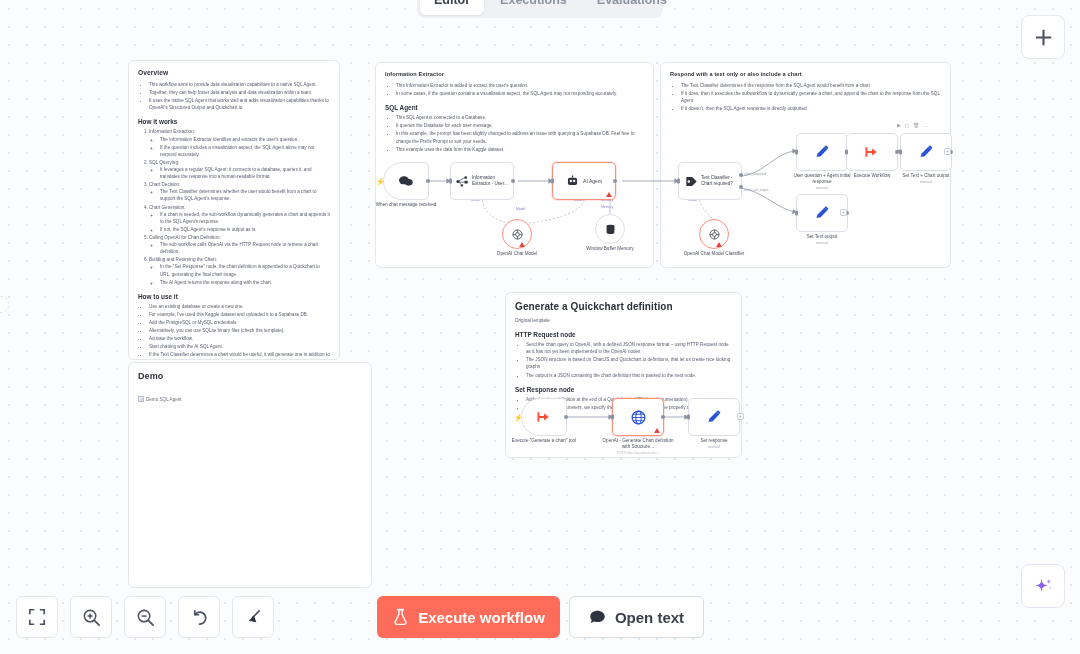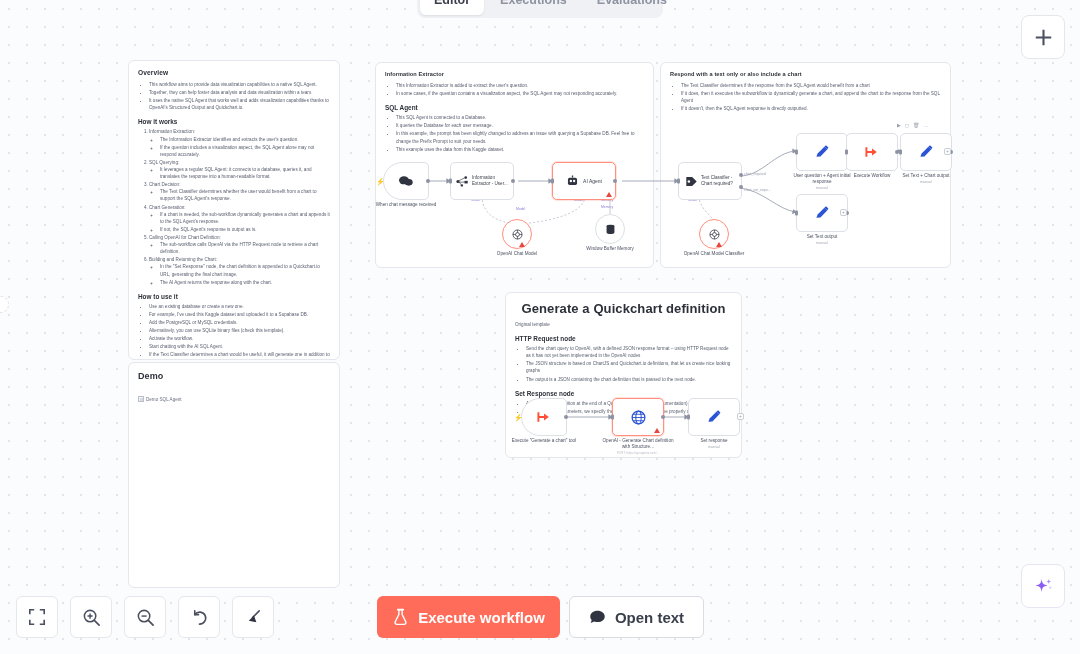--- a/index.html
+++ b/index.html
@@ -67,42 +67,42 @@
     font-size:4.6px; line-height:1.55; color:#5b6070; margin:0;
   }
   .note ul { margin:0 0 0 7px; padding:0 0 0 4px; }
   .note ol { margin:0 0 0 7px; padding:0 0 0 4px; }
   .note li { margin-bottom:1px; }
   .note-sub { font-size:4.6px; color:#ff6d5a; margin:0 0 4px 0; }
 
   
   #note-overview { left:128px; top:60px; width:212px; height:300px; }
   #note-overview h3 { font-size:6.6px; }
-  #note-demo { left:128px; top:362px; width:212px; height:226px; }
+  #note-demo { left:128px; top:362px; width:244px; height:226px; }
   #note-demo h3 { font-size:9px; margin-bottom:7px; }
 
   .broken-img {
     display:inline-flex; align-items:center; gap:2px;
     font-size:4.6px; color:#6b7080;
   }
   .broken-img .ph {
     width:6px; height:6px; border:1px solid #b9bec9;
     display:inline-block; position:relative; background:#f4f5f8;
   }
   .broken-img .ph:after {
     content:""; position:absolute; left:1px; top:1px;
     width:3px; height:3px; background:#d7dae1;
   }
 
   
   #note-extractor { left:375px; top:62px; width:279px; height:206px; }
   #note-respond   { left:660px; top:62px; width:291px; height:206px; }
   #note-quickchart{ left:505px; top:292px; width:237px; height:166px; }
   #note-extractor h3, #note-respond h3 { font-size:5.6px; }
-  #note-quickchart h3 { font-size:13px;text-align:center; }
+  #note-quickchart h3 { font-size:10px; }
 
   
   .node {
     position:absolute;
     width:52px; height:38px;
     background:#ffffff;
     border:1px solid #dcdfe6;
     border-radius:5px;
     display:flex; align-items:center; justify-content:center;
     z-index:10;

